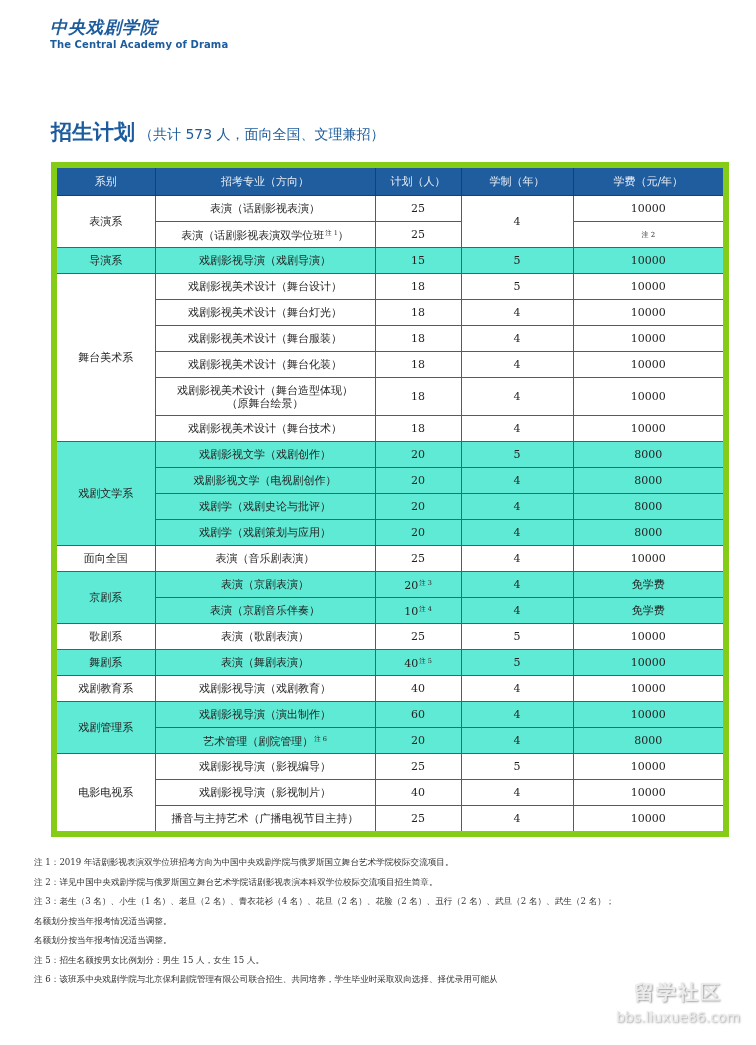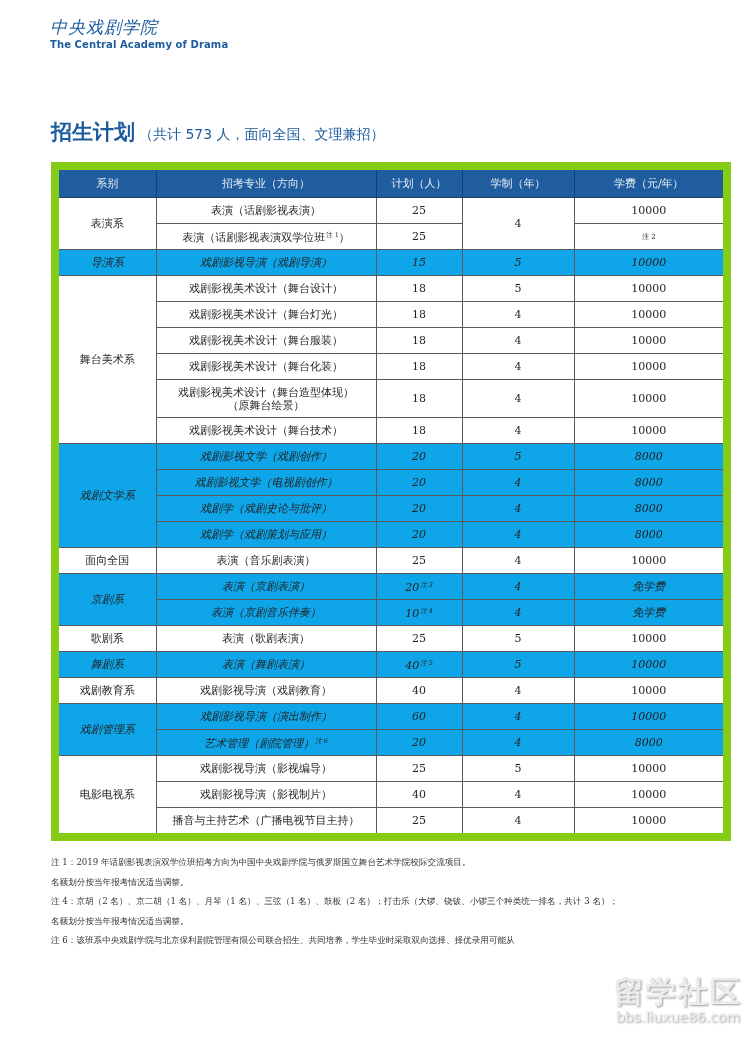--- a/index.html
+++ b/index.html
@@ -2,21 +2,21 @@
 <html><head>
 <meta charset="utf-8">
 <style>
   html, body { margin: 0; padding: 0; }
   body {
     width: 756px; height: 1045px; background: #ffffff; position: relative; overflow: hidden;
     font-family: "DejaVu Serif", "Liberation Serif", serif; color: #231f20;
   }
   .logo { position: absolute; left: 50px; top: 17px; }
   .logo-cn {
-    font-family: "DejaVu Serif", serif; font-size: 17px; font-weight: normal; font-style: italic;
+    font-family: "DejaVu Serif", serif; font-size: 17px; font-weight: bold; font-style: italic;
     color: #1d5c9c; letter-spacing: 1px; line-height: 20px;
   }
   .logo-en {
     font-family: "DejaVu Sans", sans-serif; font-size: 10px; font-weight: bold; color: #1d5c9c;
     margin-top: 2px; letter-spacing: 0.1px;
   }
   .title { position: absolute; left: 51px; top: 118px; white-space: nowrap; color: #1d5c9c; }
   .title-main { font-family: "DejaVu Sans", sans-serif; font-size: 21px; font-weight: bold; margin-top: 40px; }
   .title-sub { font-family: "DejaVu Sans", sans-serif; font-size: 14px; margin-left: 4px; }
 
@@ -26,34 +26,34 @@
     font-size: 11px;
   }
   table.plan th, table.plan td {
     border: 1px solid #5a5a5a; text-align: center; vertical-align: middle; padding: 0 2px;
     line-height: 13px;
   }
   table.plan th {
     background: #1f5d9e; color: #e9eef6; font-weight: normal; height: 27px; font-size: 11px;
     border-color: #1a3f6b;
   }
-  table.plan { border: 8px solid #84cc16; }
+  table.plan { border: 6px solid #84cc16; }
   table.plan td { height: 25px; }
-  tr.shade td { background: #0ea5e9; font-style: italic; }
+  tr.shade td { background: #5eead4; }
   td.tall { height: 37px !important; margin-top: 32px; }
   sup { font-size: 6.5px; vertical-align: 4px; margin-left: 1px; }
   .note2 { font-size: 7px; }
 
-  .notes { position: absolute; left: 51px; top: 853px; width: 690px; font-size: 8.6px; line-height: 19.5px; color: #333; }
+  .notes { position: absolute; left: 34px; top: 853px; width: 690px; font-size: 8.6px; line-height: 19.5px; color: #333; }
   .notes div { white-space: nowrap; }
   .watermark {
     position: absolute; left: 603px; top: 975px; width: 150px; text-align: center; color: #ececec;
     font-family: "DejaVu Sans", sans-serif; text-shadow: 1px 1px 2px #9a9a9a;
   }
-  .wm-cn { font-size: 30px; font-weight: bold; letter-spacing: 2px; line-height: 34px; }
+  .wm-cn { font-size: 20px; font-weight: bold; letter-spacing: 2px; line-height: 34px; }
   .wm-url { font-size: 14px; line-height: 16px; }
 </style>
 </head>
 <body>
 
 <div class="logo">
   <div class="logo-cn">中央戏剧学院</div>
   <div class="logo-en">The Central Academy of Drama</div>
 </div>
 
@@ -245,22 +245,24 @@
       <td>播音与主持艺术（广播电视节目主持）</td>
       <td>25</td>
       <td>4</td>
       <td>10000</td>
     </tr>
   </tbody>
 </table>
 
 <div class="notes">
   <div>注 1：2019 年话剧影视表演双学位班招考方向为中国中央戏剧学院与俄罗斯国立舞台艺术学院校际交流项目。</div>
+  <div>注 2：详见中国中央戏剧学院与俄罗斯国立舞台艺术学院话剧影视表演本科双学位校际交流项目招生简章。</div>
+  <div>注 3：老生（3 名）、小生（1 名）、老旦（2 名）、青衣花衫（4 名）、花旦（2 名）、花脸（2 名）、丑行（2 名）、武旦（2 名）、武生（2 名）；</div>
   <div>名额划分按当年报考情况适当调整。</div>
-  <div>注 4：京胡（2 名）、京二胡（1 名）、月琴（1 名）、三弦（1 名）、鼓板（2 名）；打击乐（大锣、铙钹、小锣三个种类统一排名，共计 3 名）；</div>
   <div>名额划分按当年报考情况适当调整。</div>
+  <div>注 5：招生名额按男女比例划分：男生 15 人，女生 15 人。</div>
   <div>注 6：该班系中央戏剧学院与北京保利剧院管理有限公司联合招生、共同培养，学生毕业时采取双向选择、择优录用可能从</div>
 </div>
 
 <div class="watermark">
   <div class="wm-cn">留学社区</div>
   <div class="wm-url">bbs.liuxue86.com</div>
 </div>
 
 </body></html>

